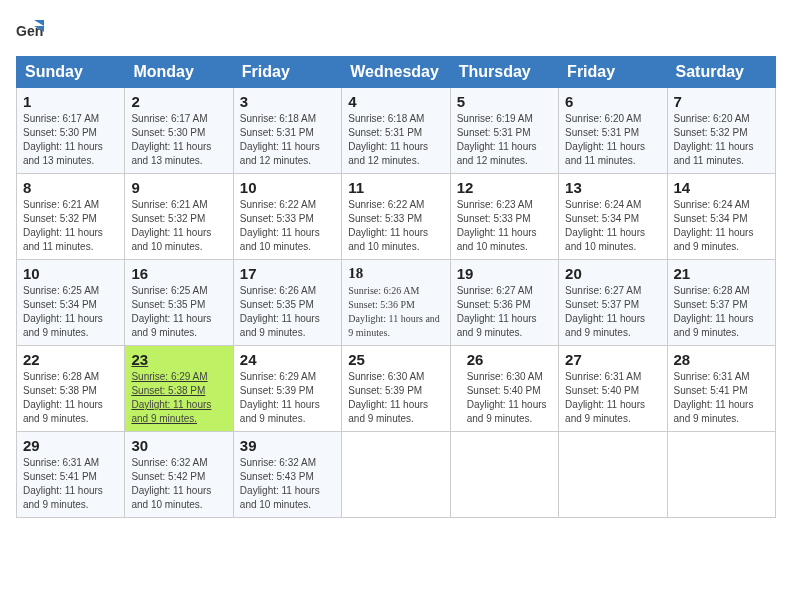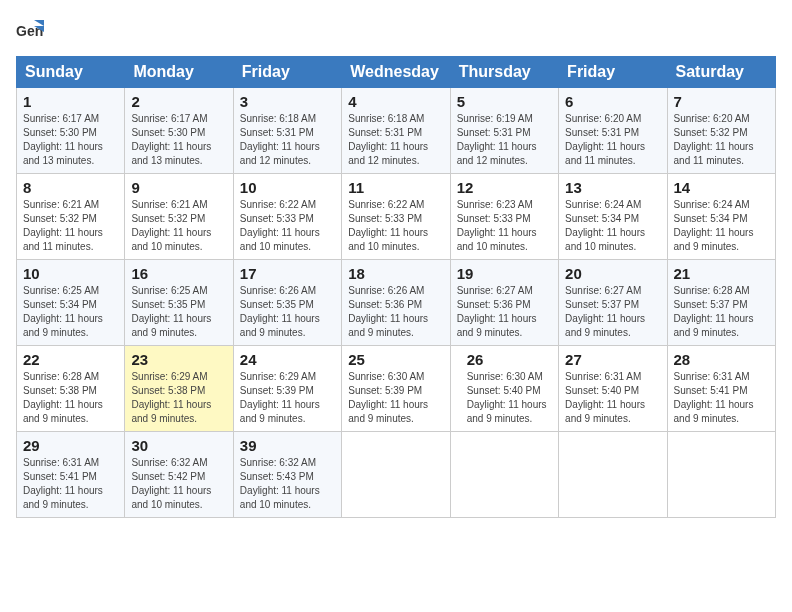--- a/index.html
+++ b/index.html
@@ -261,21 +261,21 @@
         </div>
       </td>
         <td style="background: rgb(245, 248, 252);">
         <span class="day-number">17</span>
         <div class="day-info">
           Sunrise: 6:26 AM<br>
           Sunset: 5:35 PM<br>
           Daylight: 11 hours and 9 minutes.
         </div>
       </td>
-        <td style="background: rgb(245, 248, 252);">
+        <td style="background: rgb(245, 248, 252); font-family: Liberation Serif, serif;">
         <span class="day-number">18</span>
         <div class="day-info">
           Sunrise: 6:26 AM<br>
           Sunset: 5:36 PM<br>
           Daylight: 11 hours and 9 minutes.
         </div>
       </td>
         <td style="background: rgb(245, 248, 252);">
         <span class="day-number">19</span>
         <div class="day-info">
@@ -303,21 +303,21 @@
       </tr>
       <tr>
         <td style="background: rgb(255, 255, 255);">
         <span class="day-number">22</span>
         <div class="day-info">
           Sunrise: 6:28 AM<br>
           Sunset: 5:38 PM<br>
           Daylight: 11 hours and 9 minutes.
         </div>
       </td>
-        <td style="background: #fef9c3;">
+        <td style="background: #bef264; text-decoration: underline;">
         <span class="day-number">23</span>
         <div class="day-info">
           Sunrise: 6:29 AM<br>
           Sunset: 5:38 PM<br>
           Daylight: 11 hours and 9 minutes.
         </div>
       </td>
         <td style="background: rgb(255, 255, 255);">
         <span class="day-number">24</span>
         <div class="day-info">

